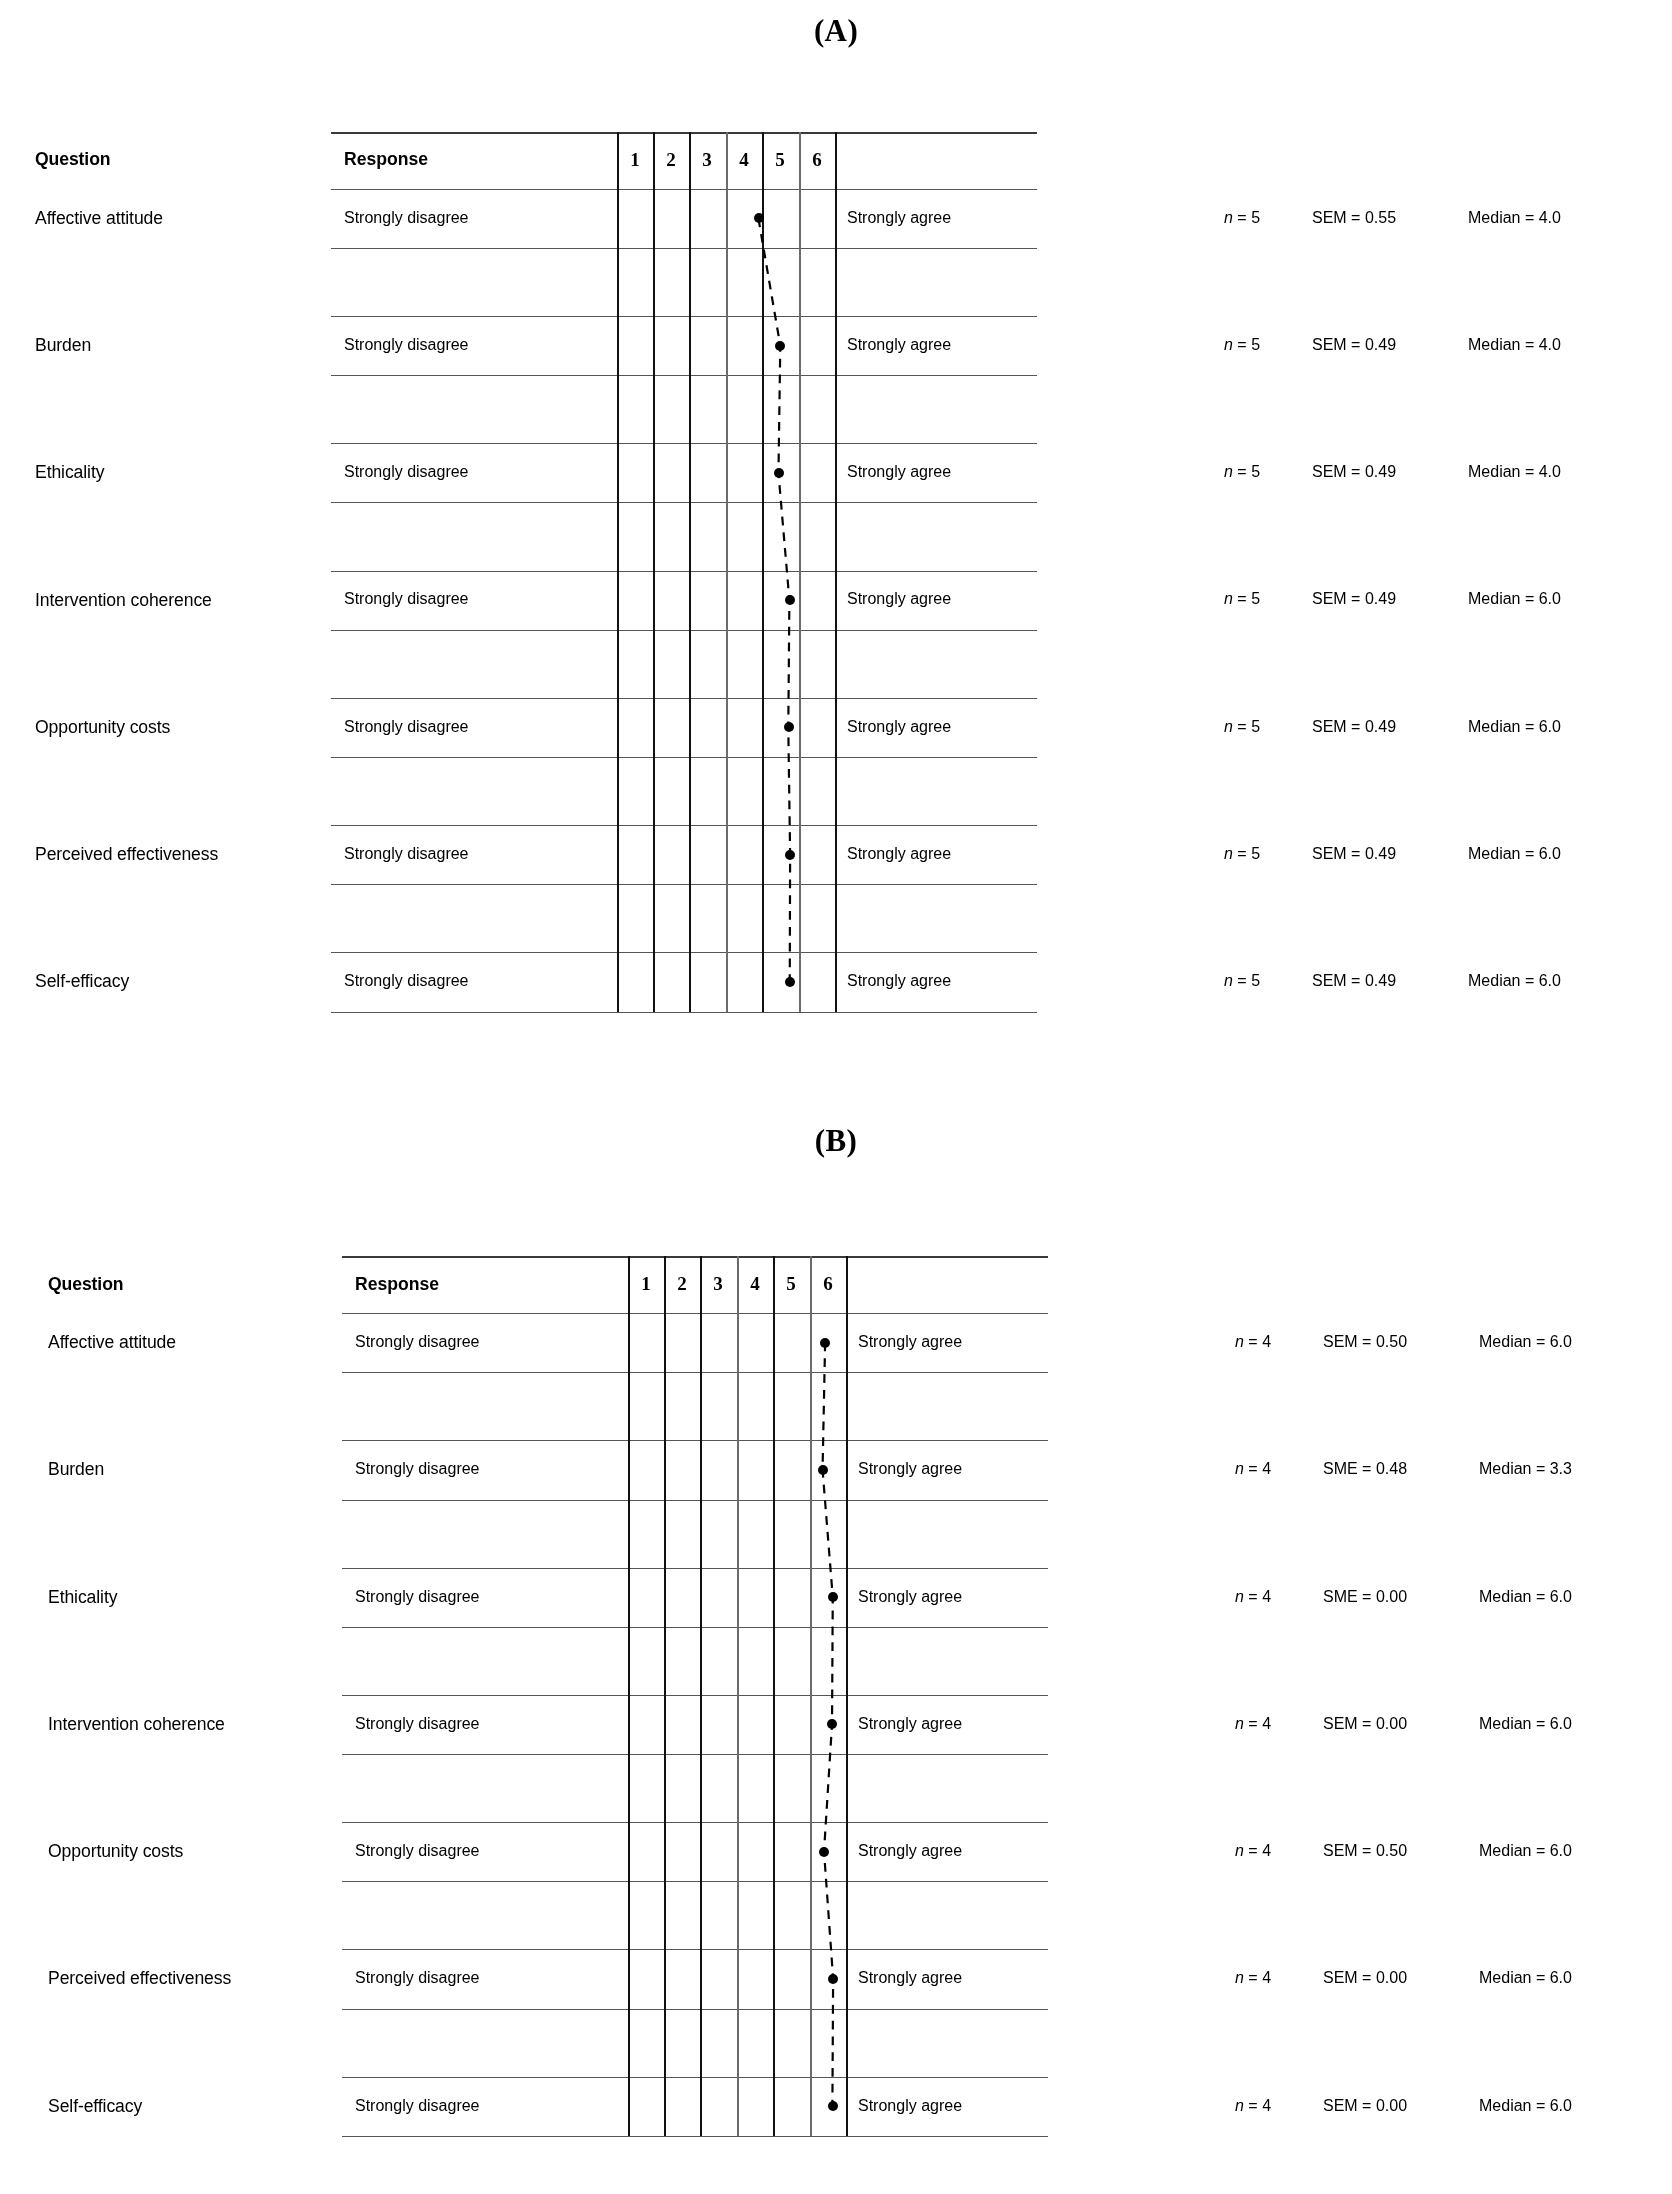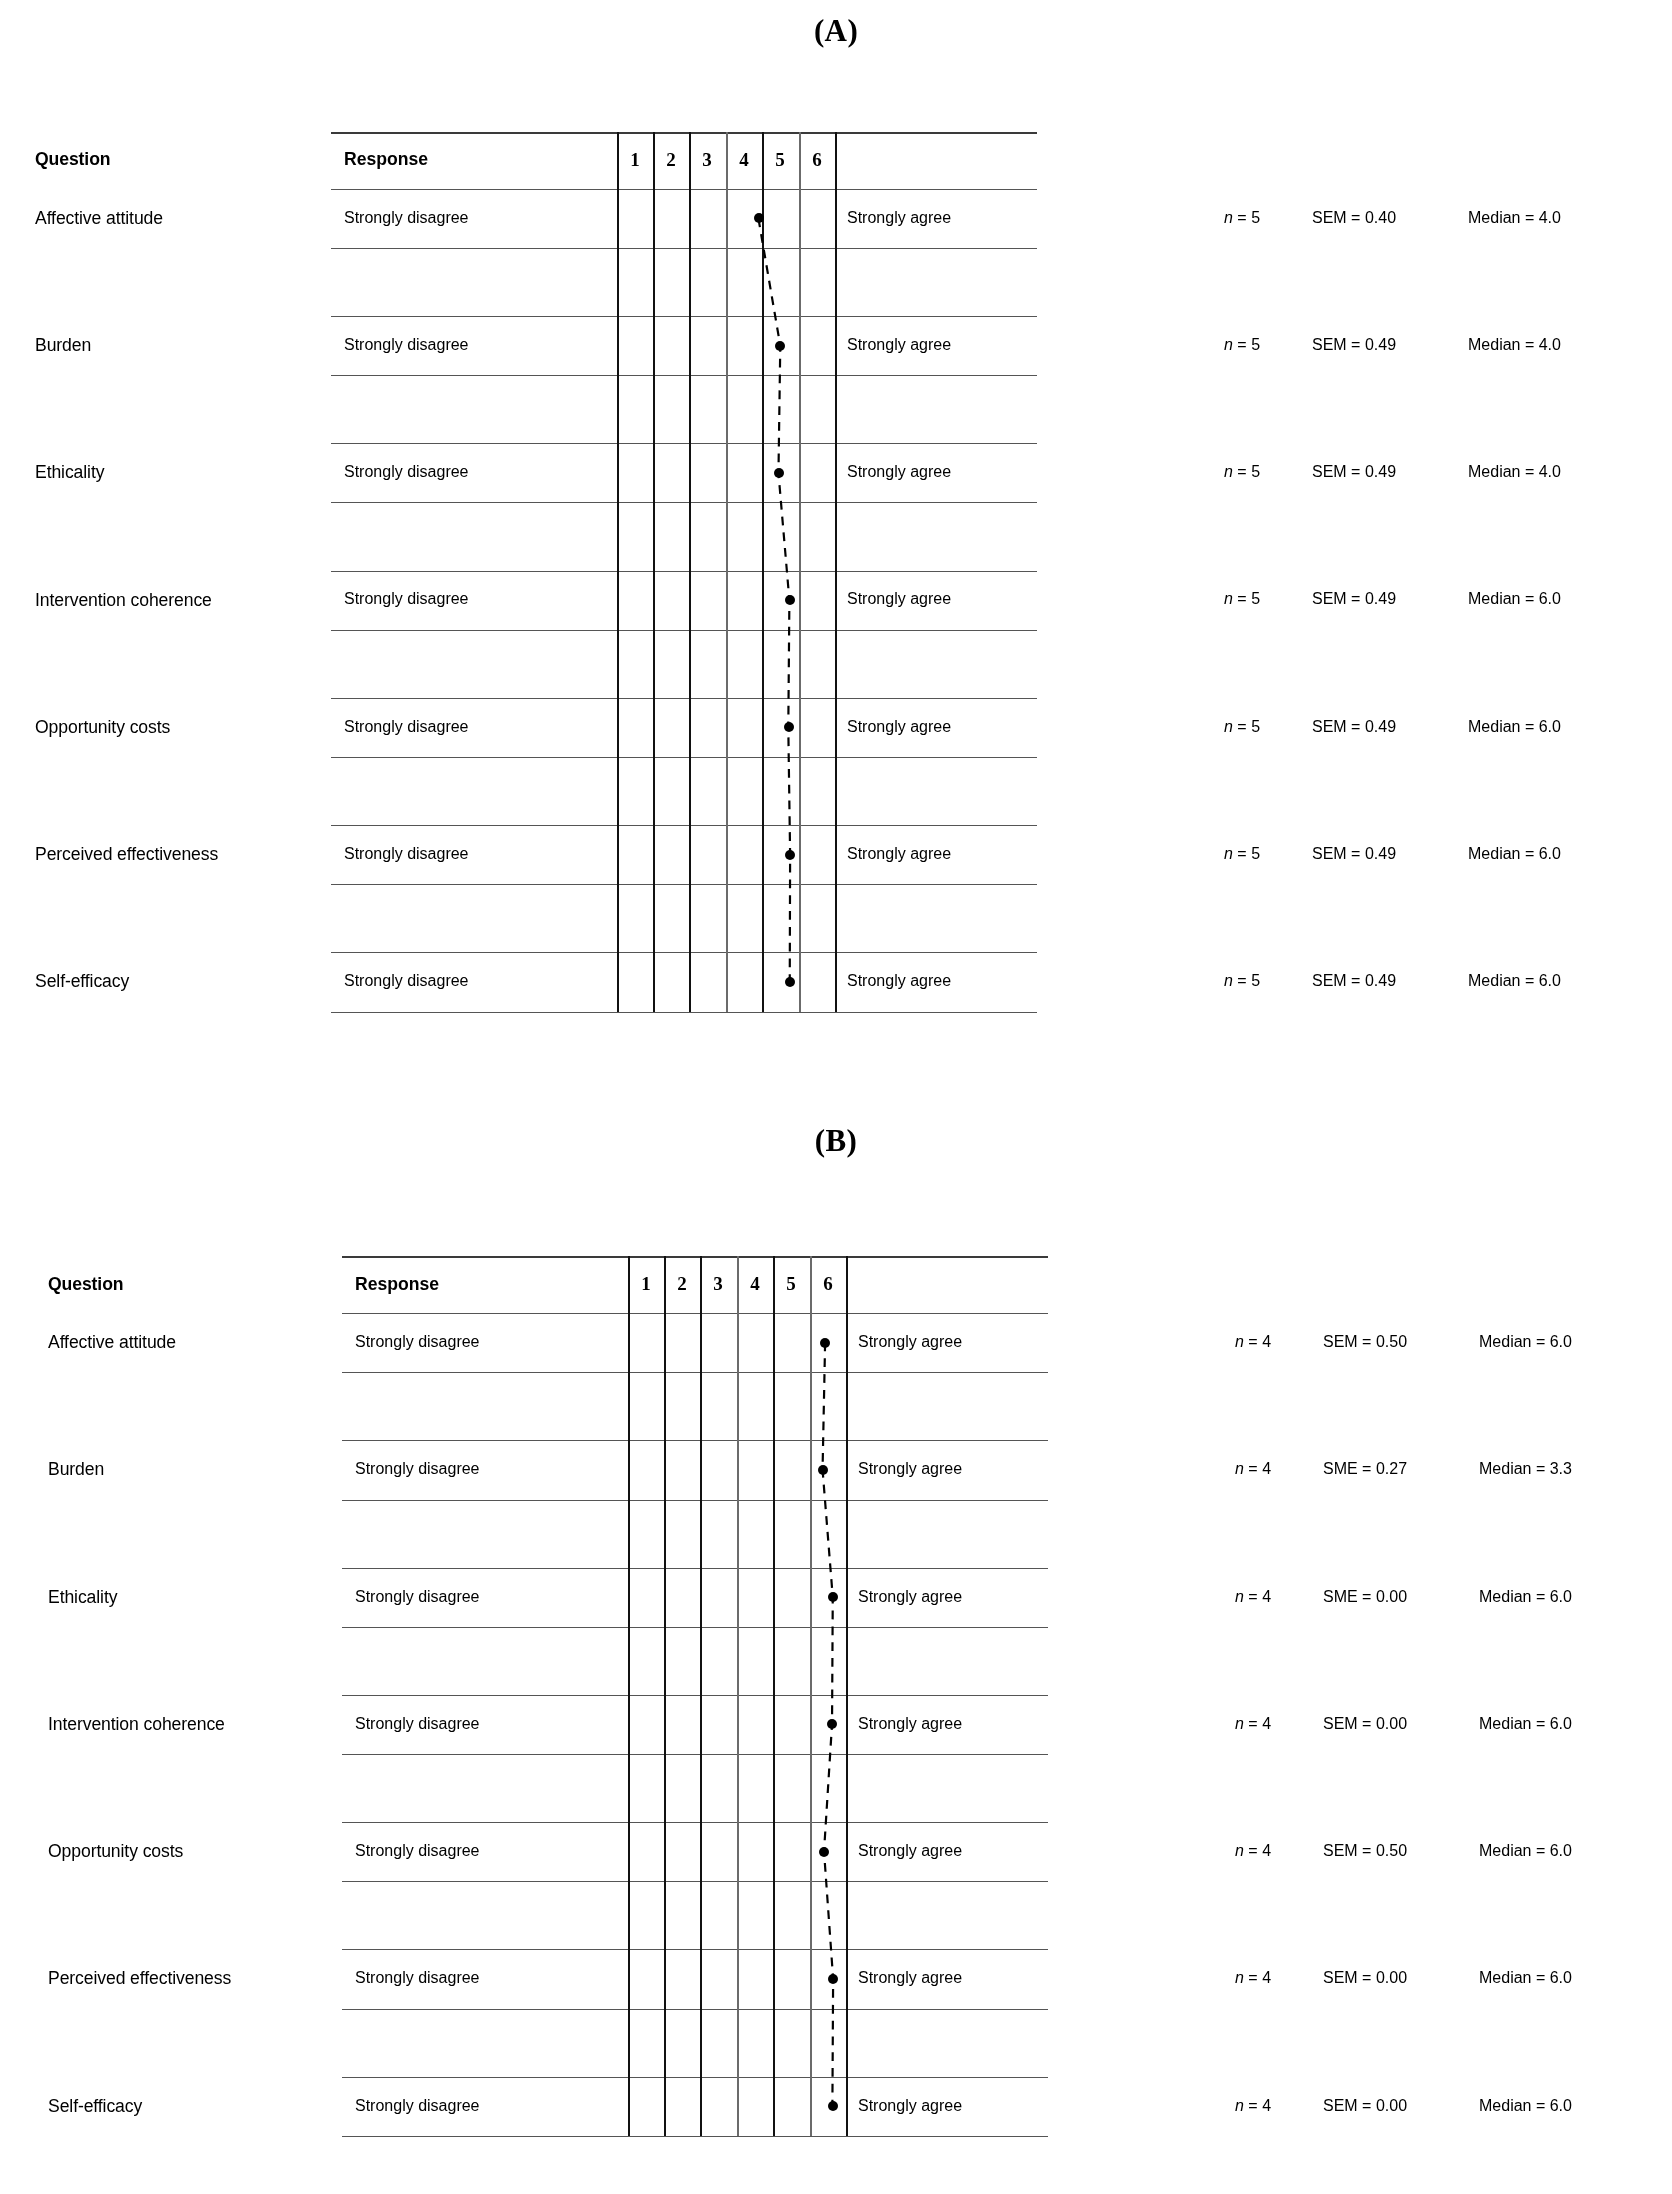--- a/index.html
+++ b/index.html
@@ -125,21 +125,21 @@
     <div class="colnum" style="left: 689px; width: 36px; top: 149px;">3</div>
     <div class="colnum" style="left: 726px; width: 36px; top: 149px;">4</div>
     <div class="colnum" style="left: 762px; width: 36px; top: 149px;">5</div>
     <div class="colnum" style="left: 799px; width: 36px; top: 149px;">6</div>
     <div class="qlabel head" style="left: 35px; top: 149px;">Question</div>
     <div class="anchor head" style="left: 344px; top: 149px;">Response</div>
     <div class="qlabel" style="left: 35px; top: 208px;">Affective attitude</div>
     <div class="anchor" style="left: 344px; top: 209px;">Strongly disagree</div>
     <div class="anchor" style="left: 847px; top: 209px;">Strongly agree</div>
     <div class="stat" style="left: 1224px; top: 209px;"><i>n</i> = 5</div>
-    <div class="stat" style="left: 1312px; top: 209px;">SEM = 0.40</div>
+    <div class="stat" style="left: 1312px; top: 209px;">SEM = 0.55</div>
     <div class="stat" style="left: 1468px; top: 209px;">Median = 4.0</div>
     <div class="dot" style="left: 759px; top: 218px;"></div>
     <div class="qlabel" style="left: 35px; top: 335px;">Burden</div>
     <div class="anchor" style="left: 344px; top: 336px;">Strongly disagree</div>
     <div class="anchor" style="left: 847px; top: 336px;">Strongly agree</div>
     <div class="stat" style="left: 1224px; top: 336px;"><i>n</i> = 5</div>
     <div class="stat" style="left: 1312px; top: 336px;">SEM = 0.49</div>
     <div class="stat" style="left: 1468px; top: 336px;">Median = 4.0</div>
     <div class="dot" style="left: 780px; top: 346px;"></div>
     <div class="qlabel" style="left: 35px; top: 462px;">Ethicality</div>
@@ -216,21 +216,21 @@
     <div class="anchor" style="left: 355px; top: 1333px;">Strongly disagree</div>
     <div class="anchor" style="left: 858px; top: 1333px;">Strongly agree</div>
     <div class="stat" style="left: 1235px; top: 1333px;"><i>n</i> = 4</div>
     <div class="stat" style="left: 1323px; top: 1333px;">SEM = 0.50</div>
     <div class="stat" style="left: 1479px; top: 1333px;">Median = 6.0</div>
     <div class="dot" style="left: 825px; top: 1343px;"></div>
     <div class="qlabel" style="left: 48px; top: 1459px;">Burden</div>
     <div class="anchor" style="left: 355px; top: 1460px;">Strongly disagree</div>
     <div class="anchor" style="left: 858px; top: 1460px;">Strongly agree</div>
     <div class="stat" style="left: 1235px; top: 1460px;"><i>n</i> = 4</div>
-    <div class="stat" style="left: 1323px; top: 1460px;">SME = 0.27</div>
+    <div class="stat" style="left: 1323px; top: 1460px;">SME = 0.48</div>
     <div class="stat" style="left: 1479px; top: 1460px;">Median = 3.3</div>
     <div class="dot" style="left: 823px; top: 1470px;"></div>
     <div class="qlabel" style="left: 48px; top: 1587px;">Ethicality</div>
     <div class="anchor" style="left: 355px; top: 1588px;">Strongly disagree</div>
     <div class="anchor" style="left: 858px; top: 1588px;">Strongly agree</div>
     <div class="stat" style="left: 1235px; top: 1588px;"><i>n</i> = 4</div>
     <div class="stat" style="left: 1323px; top: 1588px;">SME = 0.00</div>
     <div class="stat" style="left: 1479px; top: 1588px;">Median = 6.0</div>
     <div class="dot" style="left: 833px; top: 1597px;"></div>
     <div class="qlabel" style="left: 48px; top: 1714px;">Intervention coherence</div>

